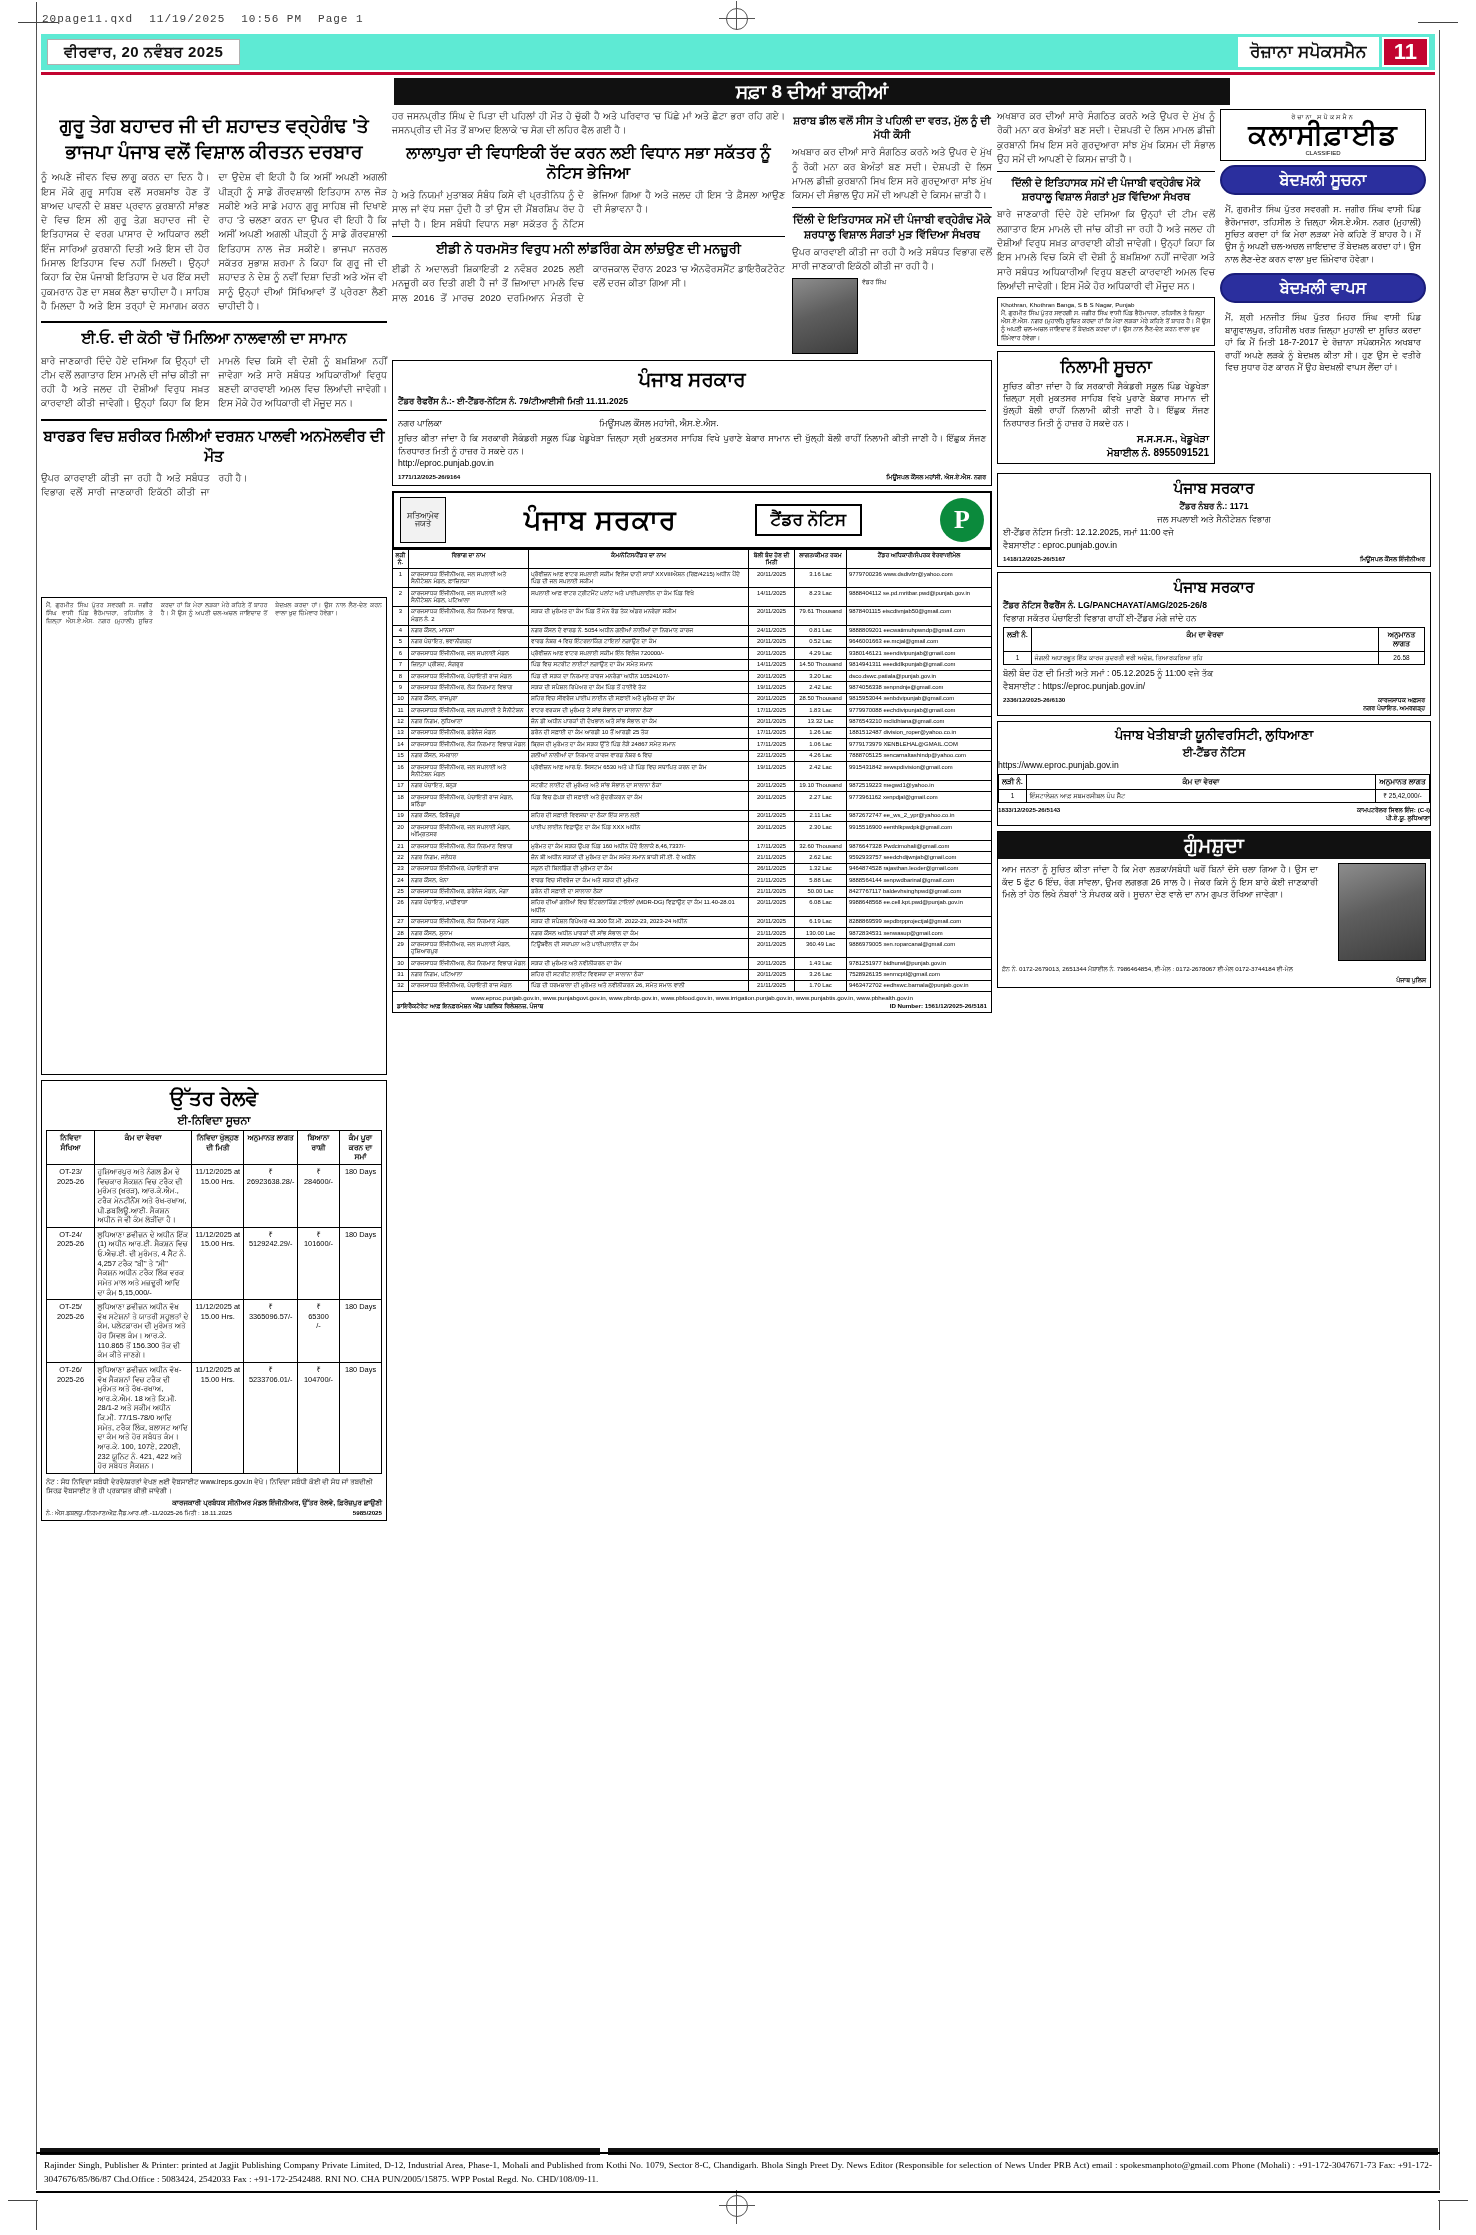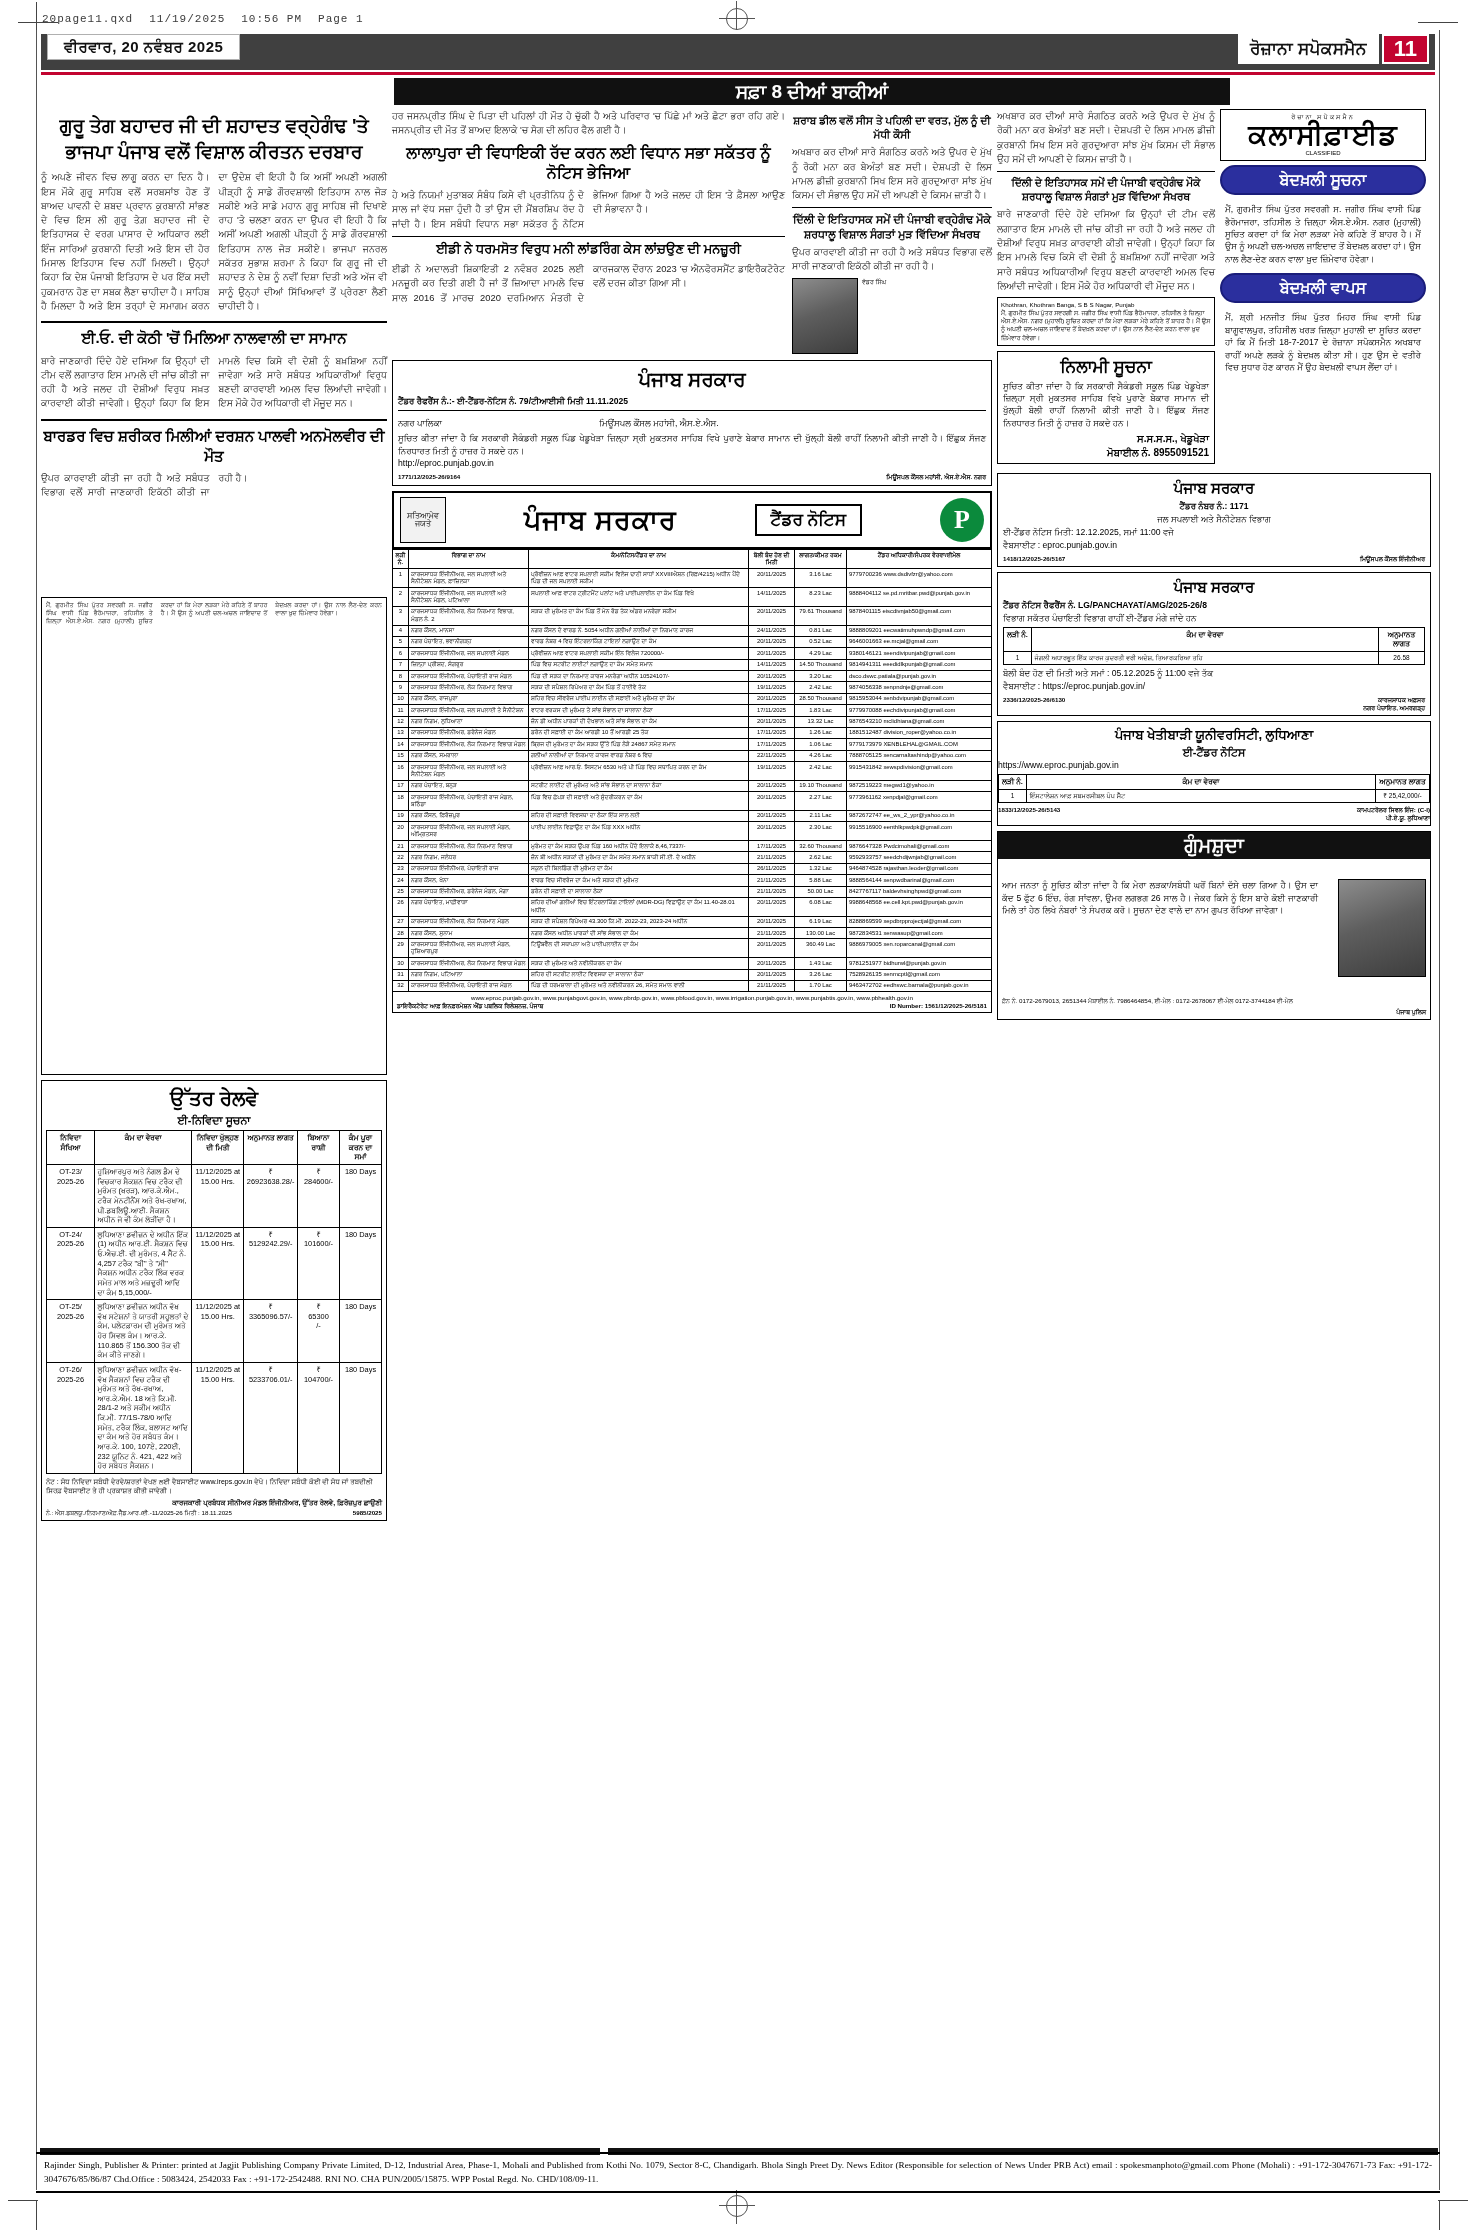--- a/index.html
+++ b/index.html
@@ -61,23 +61,23 @@
     border-left: 1px solid #555;
     border-right: 1px solid #555;
     box-sizing: border-box;
   }
 
   
   .masthead {
     position: relative;
     height: 36px;
     margin: 4px 4px 0 4px;
-    background: #404040;
+    background: #5eead4;
     display: flex;
-    align-items: flex-start;
+    align-items: center;
     justify-content: space-between;
     padding: 0 6px;
     box-sizing: border-box;
   }
   .mh-date {
     background: #fff;
     color: #111;
     font-weight: bold;
     font-size: 15px;
     padding: 3px 16px;
@@ -938,21 +938,21 @@
               <div class="xtiny bold">1833/12/2025-26/5143</div>
               <div class="xtiny bold ad-right">
                 <span>ਕਾਮਪਟਰੋਲਰ ਸਿਵਲ ਇੰਜ:  (C-I)</span><br>
                 <span>ਪੀ.ਏ.ਯੂ. ਲੁਧਿਆਣਾ</span>
               </div>
             </div>
           </div>
 
           <div class="ad-box" style="padding:0; border:1px solid #000;">
             <div class="gum-title">ਗੁੰਮਸ਼ੁਦਾ</div>
-            <div style="display:flex; gap:20px; padding:20px 4px;">
+            <div style="display:flex; gap:20px; padding:4px 4px;">
               <div class="ad-sub" style="flex:1">ਆਮ ਜਨਤਾ ਨੂੰ ਸੂਚਿਤ ਕੀਤਾ ਜਾਂਦਾ ਹੈ ਕਿ ਮੇਰਾ ਲੜਕਾ/ਸਬੰਧੀ ਘਰੋਂ ਬਿਨਾਂ ਦੱਸੇ ਚਲਾ ਗਿਆ ਹੈ। ਉਸ ਦਾ ਕੱਦ 5 ਫੁੱਟ 6 ਇੰਚ, ਰੰਗ ਸਾਂਵਲਾ, ਉਮਰ ਲਗਭਗ 26 ਸਾਲ ਹੈ। ਜੇਕਰ ਕਿਸੇ ਨੂੰ ਇਸ ਬਾਰੇ ਕੋਈ ਜਾਣਕਾਰੀ ਮਿਲੇ ਤਾਂ ਹੇਠ ਲਿਖੇ ਨੰਬਰਾਂ 'ਤੇ ਸੰਪਰਕ ਕਰੋ। ਸੂਚਨਾ ਦੇਣ ਵਾਲੇ ਦਾ ਨਾਮ ਗੁਪਤ ਰੱਖਿਆ ਜਾਵੇਗਾ।</div>
               <div class="photo" style="width:86px; height:96px;"></div>
             </div>
             <div class="xtiny" style="padding:0 4px 2px 4px;">ਫ਼ੋਨ ਨੰ. 0172-2679013, 2651344 ਮੋਬਾਈਲ ਨੰ. 7986464854, ਈ-ਮੇਲ : 0172-2678067 ਈ-ਮੇਲ 0172-3744184 ਈ-ਮੇਲ</div>
             <div class="xtiny bold ad-right" style="padding:0 4px 3px 4px;">ਪੰਜਾਬ ਪੁਲਿਸ</div>
           </div>
         </div>
       </div>
     </div>
   </div>

